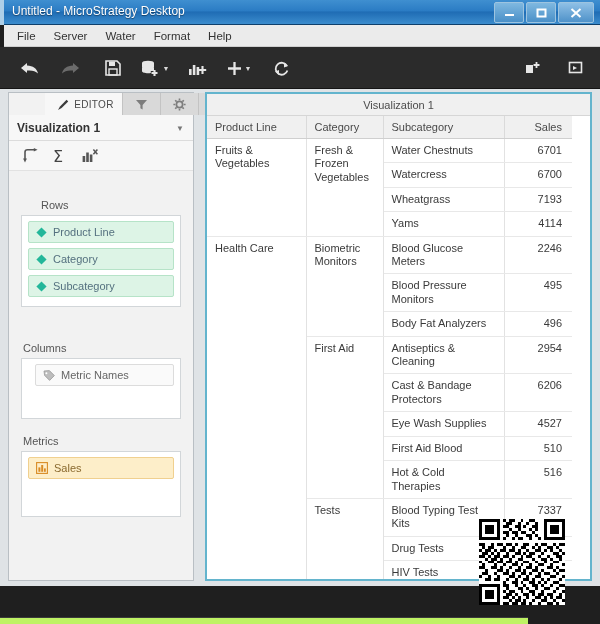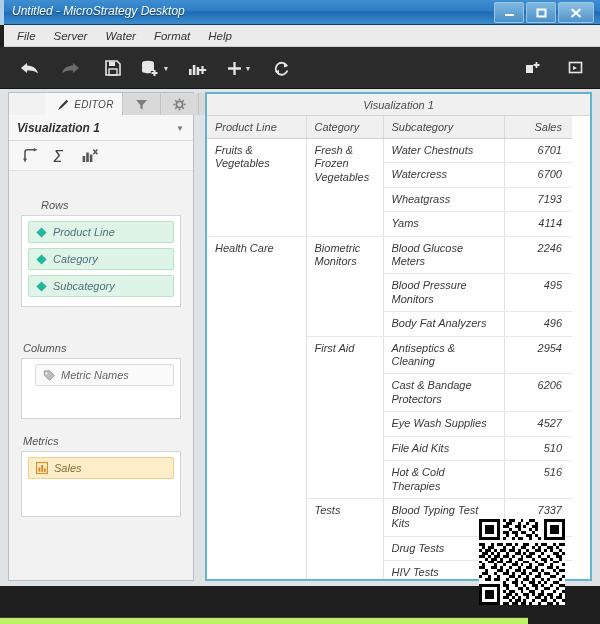--- a/index.html
+++ b/index.html
@@ -5,21 +5,20 @@
   html,body{margin:0;padding:0;}
   body{
     width:600px;height:624px;overflow:hidden;
     font-family:"Liberation Sans", sans-serif;
     background:#0d0d0d;
   }
   .app{
     position:relative;width:600px;height:624px;
     background:#1f1f1f;
     box-sizing:border-box;
-    font-style:italic;
   }
 
   
   .titlebar{
     position:absolute;left:0;top:0;width:600px;height:25px;
     background:linear-gradient(to bottom,#3f8fd0 0%,#2b7cc4 45%,#1f6cb4 50%,#3b8ccd 100%);
     border-bottom:1px solid #0e3f6b;
     box-sizing:border-box;
   }
   .titlebar .edge-l{position:absolute;left:0;top:0;width:4px;height:25px;background:#aecfe8;}
@@ -470,21 +469,21 @@
             </tr>
             <tr>
               <td>Cast &amp; Bandage Protectors</td>
               <td class="num">6206</td>
             </tr>
             <tr>
               <td>Eye Wash Supplies</td>
               <td class="num">4527</td>
             </tr>
             <tr>
-              <td>File Aid Kits</td>
+              <td>First Aid Blood</td>
               <td class="num">510</td>
             </tr>
             <tr>
               <td>Hot &amp; Cold Therapies</td>
               <td class="num">516</td>
             </tr>
 
             <tr>
               <td rowspan="4">Tests</td>
               <td>Blood Typing Test Kits</td>

